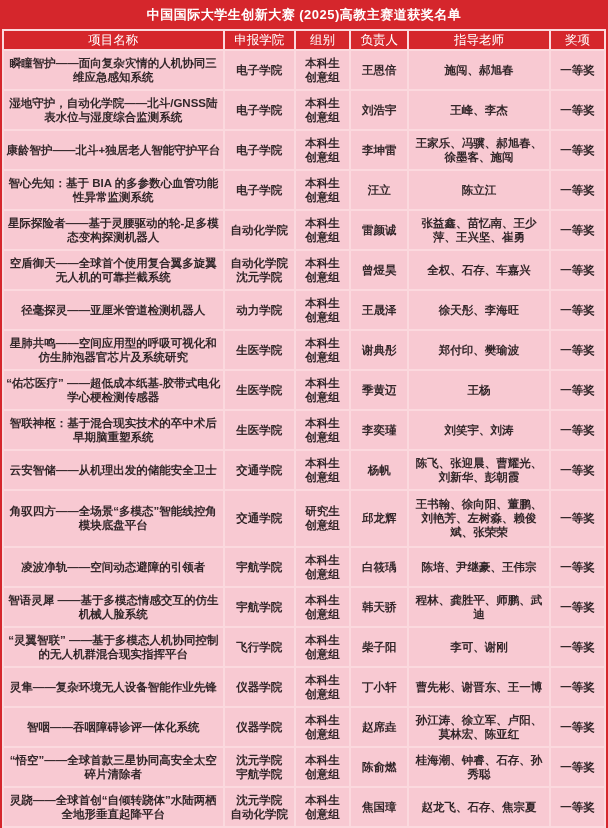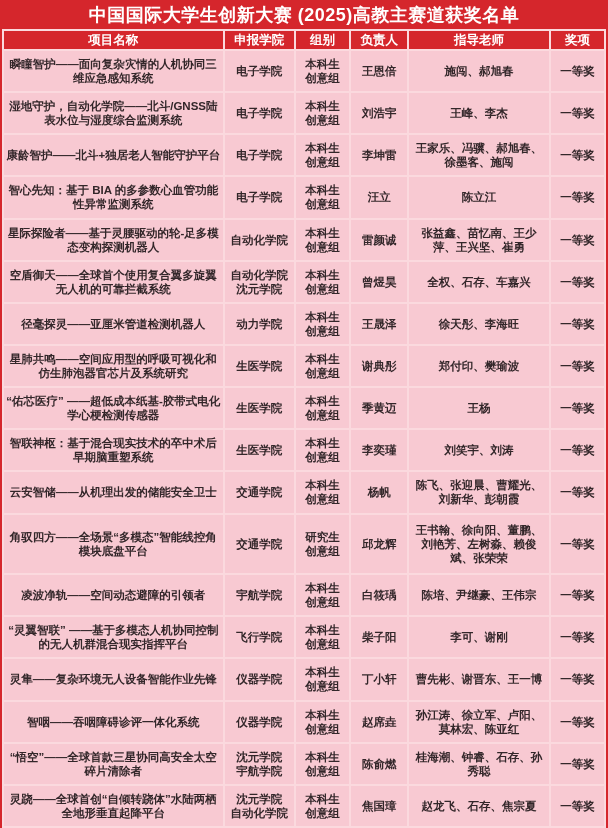--- a/index.html
+++ b/index.html
@@ -17,21 +17,21 @@
     flex-direction: column;
     overflow: hidden;
   }
   .title-bar {
     height: 29px;
     flex: 0 0 29px;
     display: flex;
     align-items: center;
     justify-content: center;
     color: #ffffff;
-    font-size: 18px;
+    font-size: 13px;
     font-weight: 700;
     letter-spacing: 0.5px;
     background: #d5262c;
   }
   .table-wrap {
     flex: 1 1 auto;
     padding: 0 2px 2px 2px;
   }
   table {
     width: 100%;
@@ -49,21 +49,21 @@
     border: 2px solid #fbd9de;
     text-align: center;
     vertical-align: middle;
     padding: 1px 2px;
     box-sizing: border-box;
   }
   thead th {
     background: #d5262c;
     color: #ffffff;
     font-size: 12.5px;
-    font-weight: 700;
+    font-weight: 400;
     height: 20px;
     padding: 0 2px;
   }
   tbody td {
     background: #f8c9d2;
     color: #33272a;
     font-size: 11.5px;
     font-weight: 700;
     line-height: 1.22;
   }
@@ -209,20 +209,29 @@
           <tr>
     <td class="cell-project">凌波净轨——空间动态避障的引领者</td>
     <td class="cell-college">宇航学院</td>
     <td class="cell-group">本科生
 创意组</td>
     <td class="cell-leader">白筱瑀</td>
     <td class="cell-advisors">陈培、尹继豪、王伟宗</td>
     <td class="cell-award">一等奖</td>
   </tr>
           <tr>
+    <td class="cell-project">智语灵犀 ——基于多模态情感交互的仿生机械人脸系统</td>
+    <td class="cell-college">宇航学院</td>
+    <td class="cell-group">本科生
+创意组</td>
+    <td class="cell-leader">韩天骄</td>
+    <td class="cell-advisors">程林、龚胜平、师鹏、武迪</td>
+    <td class="cell-award">一等奖</td>
+  </tr>
+          <tr>
     <td class="cell-project">“灵翼智联” ——基于多模态人机协同控制的无人机群混合现实指挥平台</td>
     <td class="cell-college">飞行学院</td>
     <td class="cell-group">本科生
 创意组</td>
     <td class="cell-leader">柴子阳</td>
     <td class="cell-advisors">李可、谢刚</td>
     <td class="cell-award">一等奖</td>
   </tr>
           <tr>
     <td class="cell-project">灵隼——复杂环境无人设备智能作业先锋</td>

